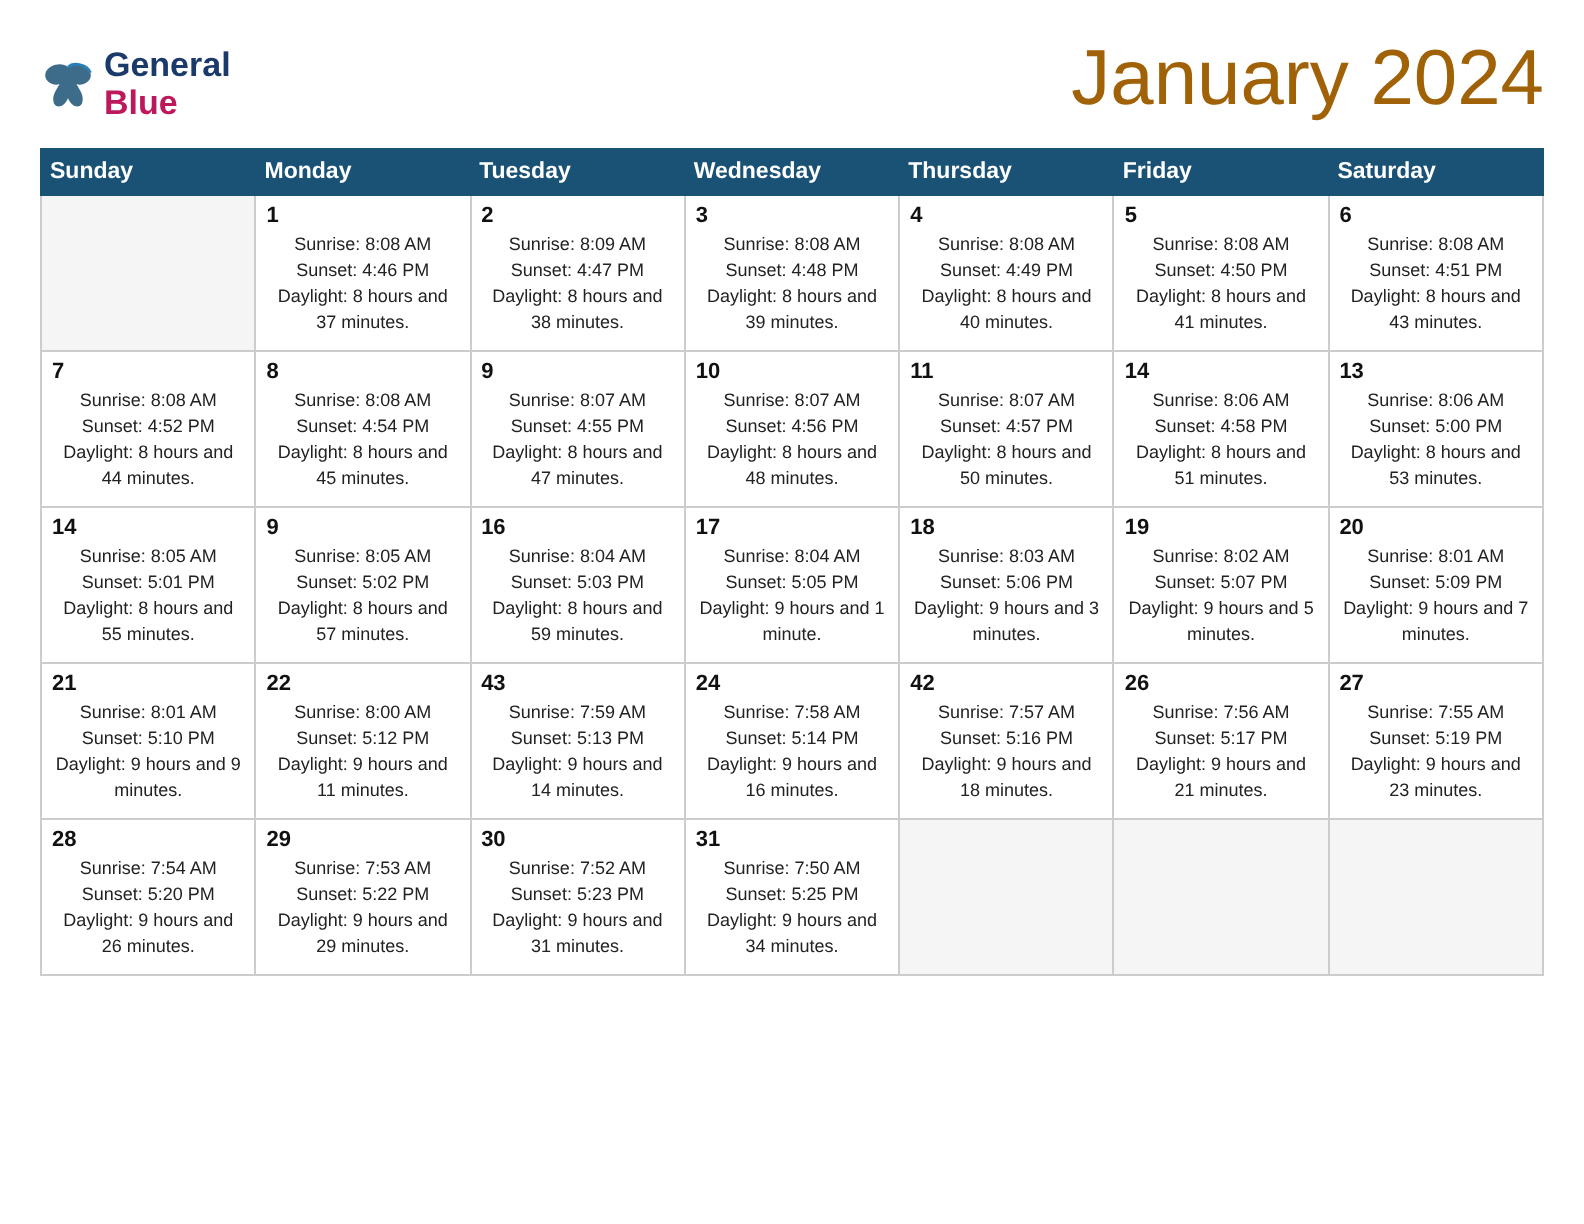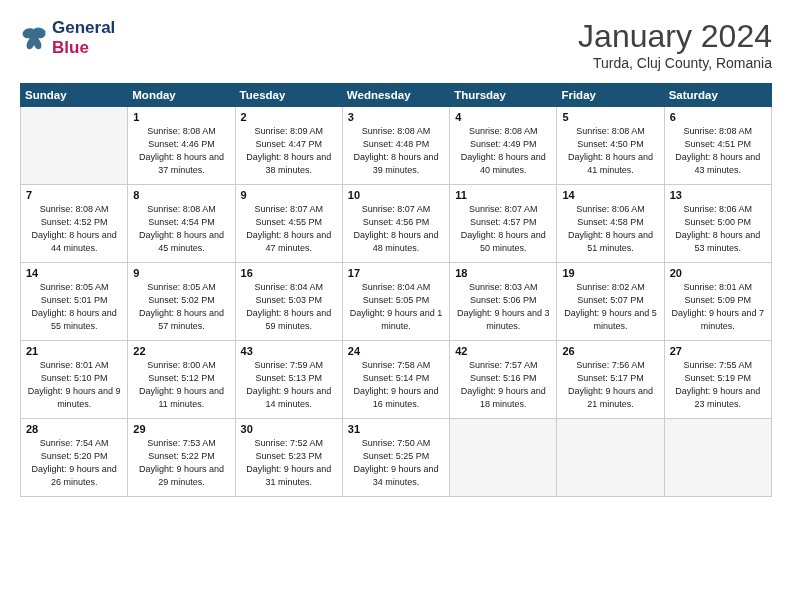--- a/index.html
+++ b/index.html
@@ -10,39 +10,39 @@
       height: 612px;
       overflow: hidden;
     }
     .container {
       width: 792px;
       padding: 18px 20px 10px 20px;
     }
     .header-row {
       display: flex;
       justify-content: space-between;
-      align-items: flex-start;
+      align-items: flex-end;
       margin-bottom: 12px;
     }
     .logo {
       display: flex;
       align-items: center;
       gap: 4px;
     }
     .logo-bird {
       width: 28px;
       height: 28px;
     }
     .title-block {
       text-align: right;
     }
     .month-title {
-      font-size: 32px;
+      font-size: 39px;
       font-weight: normal;
-      color: #404040;
+      color: #a16207;
     }
     .subtitle {
       font-size: 14px;
       color: #333;
     }
     table {
       width: 100%;
       border-collapse: collapse;
       table-layout: fixed;
       border-radius: 29px;
@@ -102,21 +102,20 @@
       </svg>
       <div>
         <div style="font-size:17px;font-weight:bold;color:#1a3a6b;line-height:1.15;">
           <span>General</span><br>
           <span style="color:#be185d;">Blue</span>
         </div>
       </div>
     </div>
     <div class="title-block">
       <div class="month-title">January 2024</div>
-      <div class="subtitle">Turda, Cluj County, Romania</div>
     </div>
   </div>
 
   <table>
     <thead>
       <tr>
       <th>Sunday</th>
           <th>Monday</th>
           <th>Tuesday</th>
           <th>Wednesday</th>

